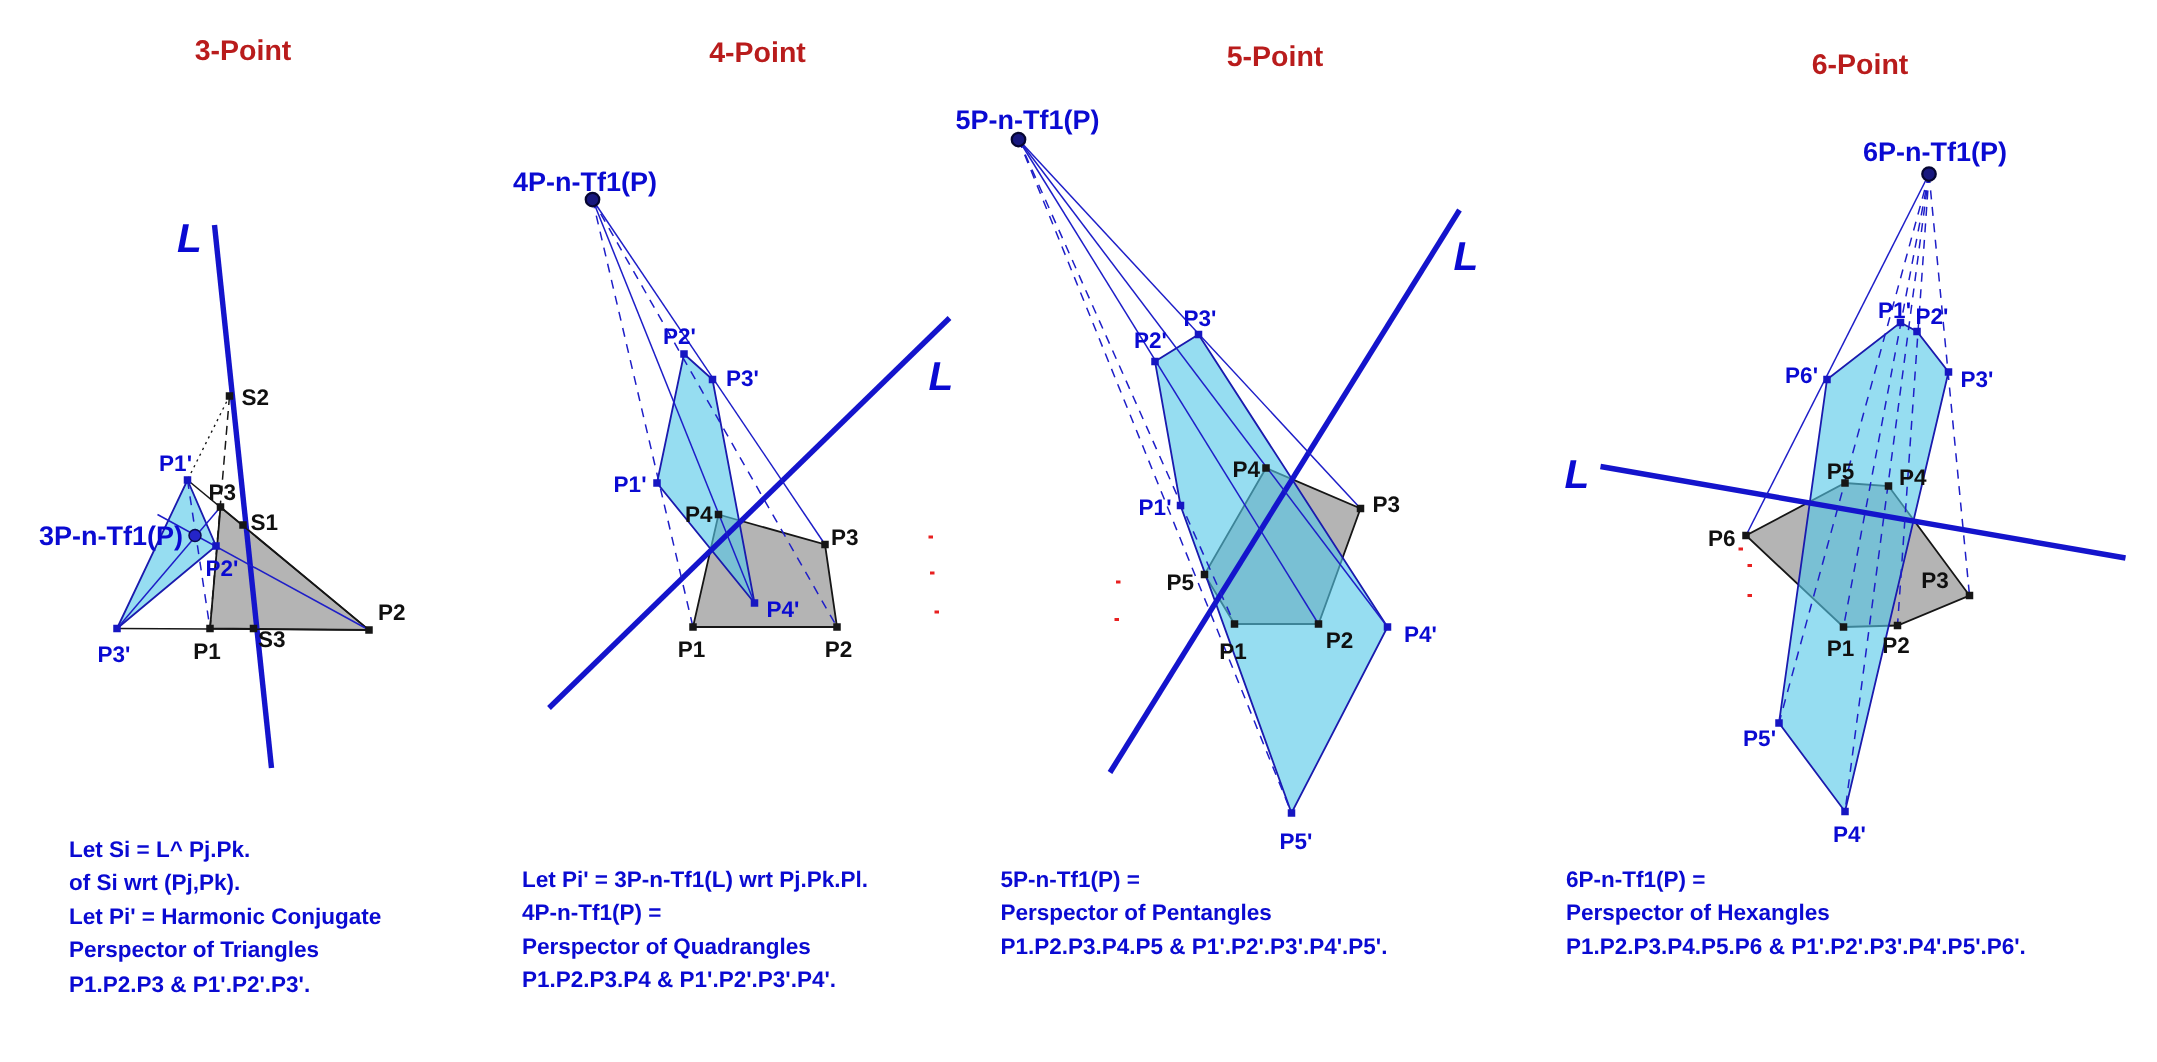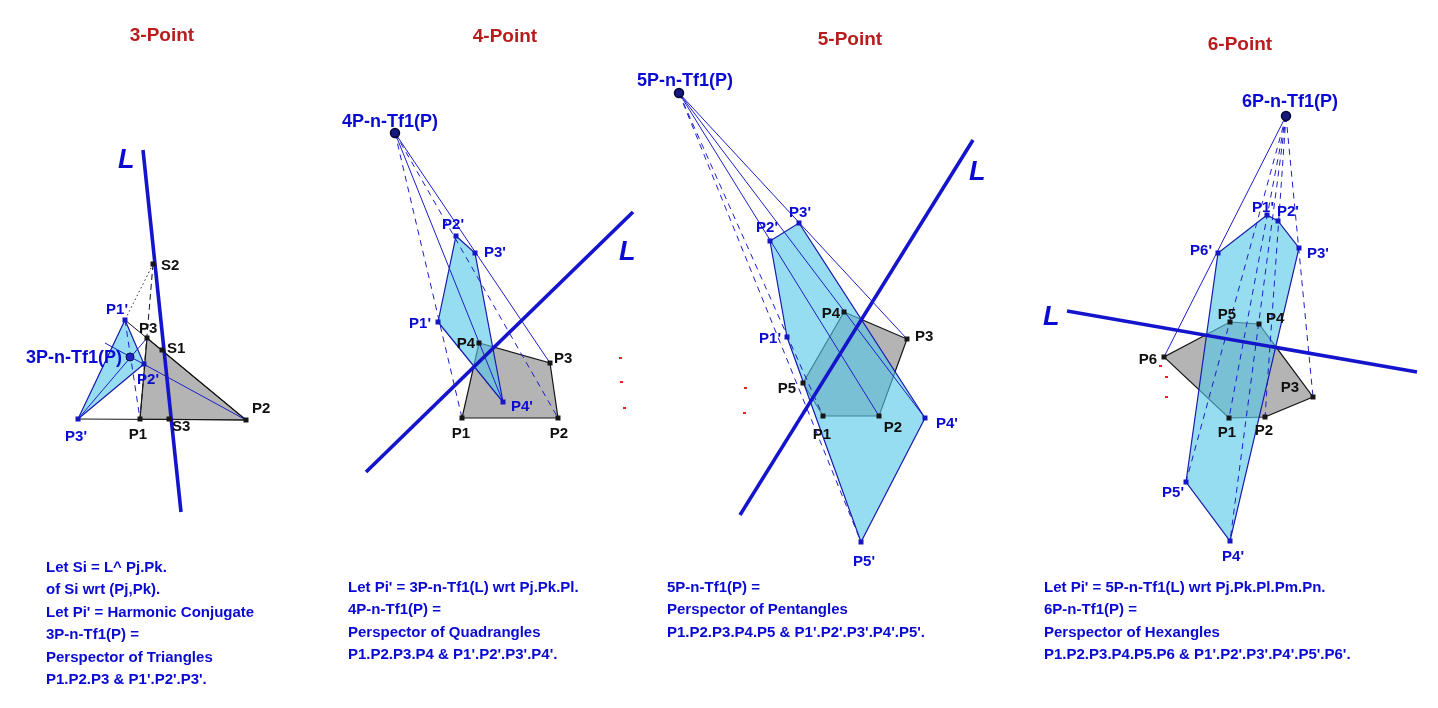--- a/index.html
+++ b/index.html
@@ -196,35 +196,33 @@
 
   <div class="panel-title" style="left:162px; top:24px;">3-Point</div>
   <div class="panel-title" style="left:505px; top:25px;">4-Point</div>
   <div class="panel-title" style="left:850px; top:28px;">5-Point</div>
   <div class="panel-title" style="left:1240px; top:33px;">6-Point</div>
 
   <div class="desc-block" style="left:46px; top:556px;">
     <div>Let Si = L^ Pj.Pk.</div>
     <div>of Si wrt (Pj,Pk).</div>
     <div>Let Pi' = Harmonic Conjugate</div>
-    <div>3P-n-Tf1(P) =</div>
     <div>Perspector of Triangles</div>
     <div>P1.P2.P3 &amp; P1'.P2'.P3'.</div>
   </div>
   <div class="desc-block" style="left:348px; top:576px;">
     <div>Let Pi' = 3P-n-Tf1(L) wrt Pj.Pk.Pl.</div>
     <div>4P-n-Tf1(P) =</div>
     <div>Perspector of Quadrangles</div>
     <div>P1.P2.P3.P4 &amp; P1'.P2'.P3'.P4'.</div>
   </div>
   <div class="desc-block" style="left:667px; top:576px;">
     <div>5P-n-Tf1(P) =</div>
     <div>Perspector of Pentangles</div>
     <div>P1.P2.P3.P4.P5 &amp; P1'.P2'.P3'.P4'.P5'.</div>
   </div>
   <div class="desc-block" style="left:1044px; top:576px;">
-    <div>Let Pi' = 5P-n-Tf1(L) wrt Pj.Pk.Pl.Pm.Pn.</div>
     <div>6P-n-Tf1(P) =</div>
     <div>Perspector of Hexangles</div>
     <div>P1.P2.P3.P4.P5.P6 &amp; P1'.P2'.P3'.P4'.P5'.P6'.</div>
   </div>
 
 </div>
 
 </body></html>

